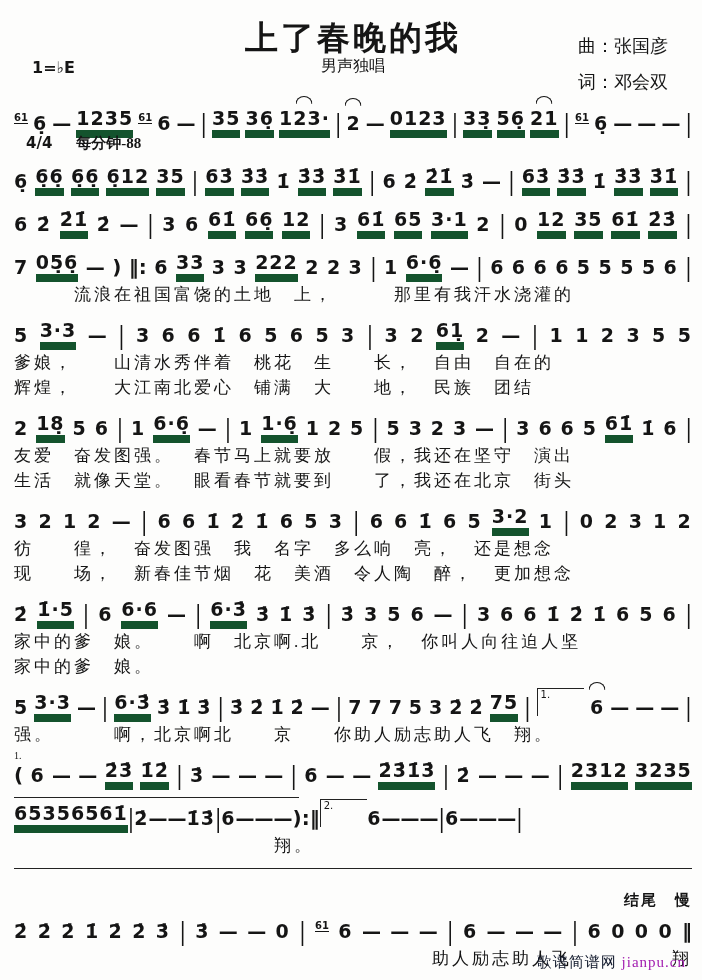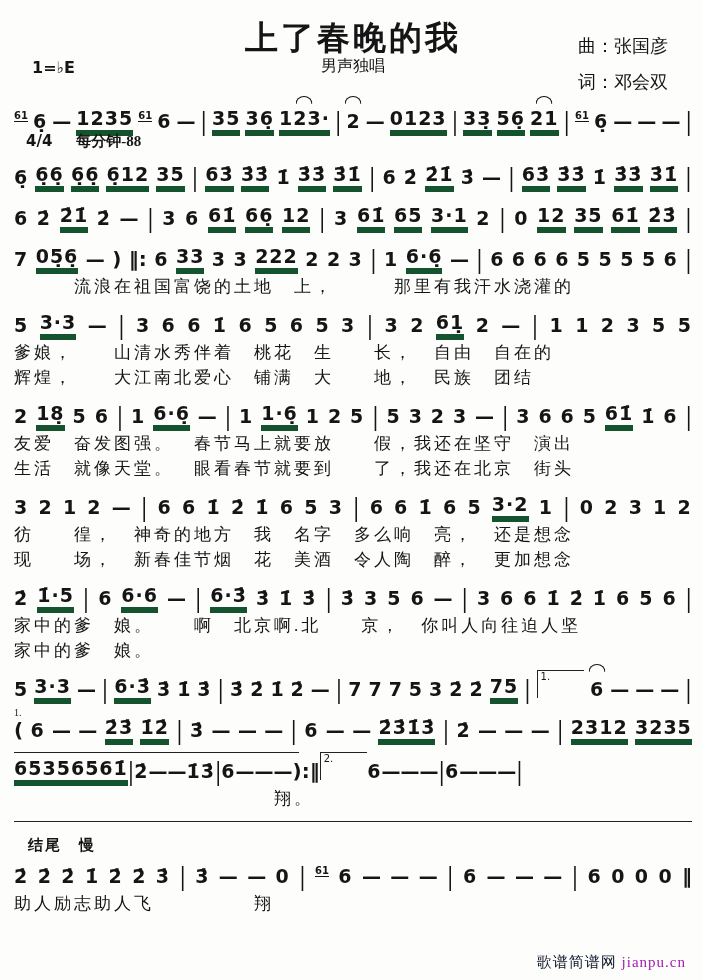--- a/index.html
+++ b/index.html
@@ -12,30 +12,30 @@
   .header{position:relative;height:94px;}
   .title{position:absolute;left:0;right:0;top:10px;text-align:center;
     font-size:33px;font-weight:bold;letter-spacing:3px;}
   .subtitle{position:absolute;left:0;right:0;top:50px;text-align:center;font-size:16px;}
   .credit-composer{position:absolute;right:24px;top:28px;font-size:18px;}
   .credit-lyricist{position:absolute;right:24px;top:64px;font-size:18px;}
   .keysig{position:absolute;left:18px;top:52px;font-size:16px;font-family:"DejaVu Sans",sans-serif;font-weight:bold;}
   
   .score{margin-top:2px;}
   .system{position:relative;margin-bottom:7px;}
-  .system.top-line{border-top:1.5px solid #222;padding-top:12px;margin-top:10px;}
+  .system.top-line{border-top:1.5px solid #222;padding-top:20px;margin-top:10px;text-align:right;}
   .music-line{
     display:flex;justify-content:space-between;align-items:flex-end;
     font-family:"DejaVu Sans",sans-serif;font-weight:bold;font-size:19px;
     line-height:30px;padding-top:4px;white-space:nowrap;
   }
   .system.narrow .music-line{width:73%;}
   .music-line span{display:inline-block;}
   .note{letter-spacing:1px;}
-  .beam{border-bottom:6px solid #14532d;line-height:24px;}
+  .beam{border-bottom:8px solid #14532d;line-height:24px;}
   .bar{transform:scaleY(1.35);font-weight:normal;}
   .sym{font-size:20px;}
   .dash{}
   .grace{font-size:10px;line-height:10px;border-bottom:1.5px solid #151515;
     transform:translateY(-14px);letter-spacing:0;}
   .volta{font-size:10px;line-height:10px;border-top:1px solid #222;border-left:1px solid #222;
     padding:1px 34px 16px 3px;transform:translateY(-6px);font-weight:normal;}
   .fermata{position:relative;}
   .fermata::after{content:"";position:absolute;left:50%;transform:translateX(-50%);
     top:-10px;width:15px;height:7px;border:1.6px solid #151515;border-bottom:none;
@@ -277,21 +277,21 @@
           <span class="note">5</span>
           <span class="note beam">3·2</span>
           <span class="note">1</span>
           <span class="bar">|</span>
           <span class="note">0</span>
           <span class="note">2</span>
           <span class="note">3</span>
           <span class="note">1</span>
           <span class="note">2</span>
         </div>
-        <div class="lyric-line">彷　　徨，　神奇的地方　我　名字　多么响　亮，　还是想念</div>
+        <div class="lyric-line">彷　　徨，　奋发图强　我　名字　多么响　亮，　还是想念</div>
         <div class="lyric-line">现　　场，　新春佳节烟　花　美酒　令人陶　醉，　更加想念</div>
       </div>
       <div class="system">
         <div class="music-line">
           <span class="note">2̇</span>
           <span class="note beam">1̇·5</span>
           <span class="bar">|</span>
           <span class="note">6</span>
           <span class="note beam">6·6</span>
           <span class="dash">—</span>
@@ -347,20 +347,21 @@
           <span class="note">2̇</span>
           <span class="note beam">75</span>
           <span class="bar">|</span>
           <span class="volta">1.</span>
           <span class="note fermata">6</span>
           <span class="dash">—</span>
           <span class="dash">—</span>
           <span class="dash">—</span>
           <span class="bar">|</span>
         </div>
+        <div class="lyric-line">强。　　　啊，北京啊北　　京　　你助人励志助人飞　翔。</div>
       </div>
       <div class="system">
         <div class="verse-mark">1.</div>
         <div class="music-line">
           <span class="sym">(</span>
           <span class="note">6</span>
           <span class="dash">—</span>
           <span class="dash">—</span>
           <span class="note beam">2̇3̇</span>
           <span class="note beam">1̇2̇</span>

